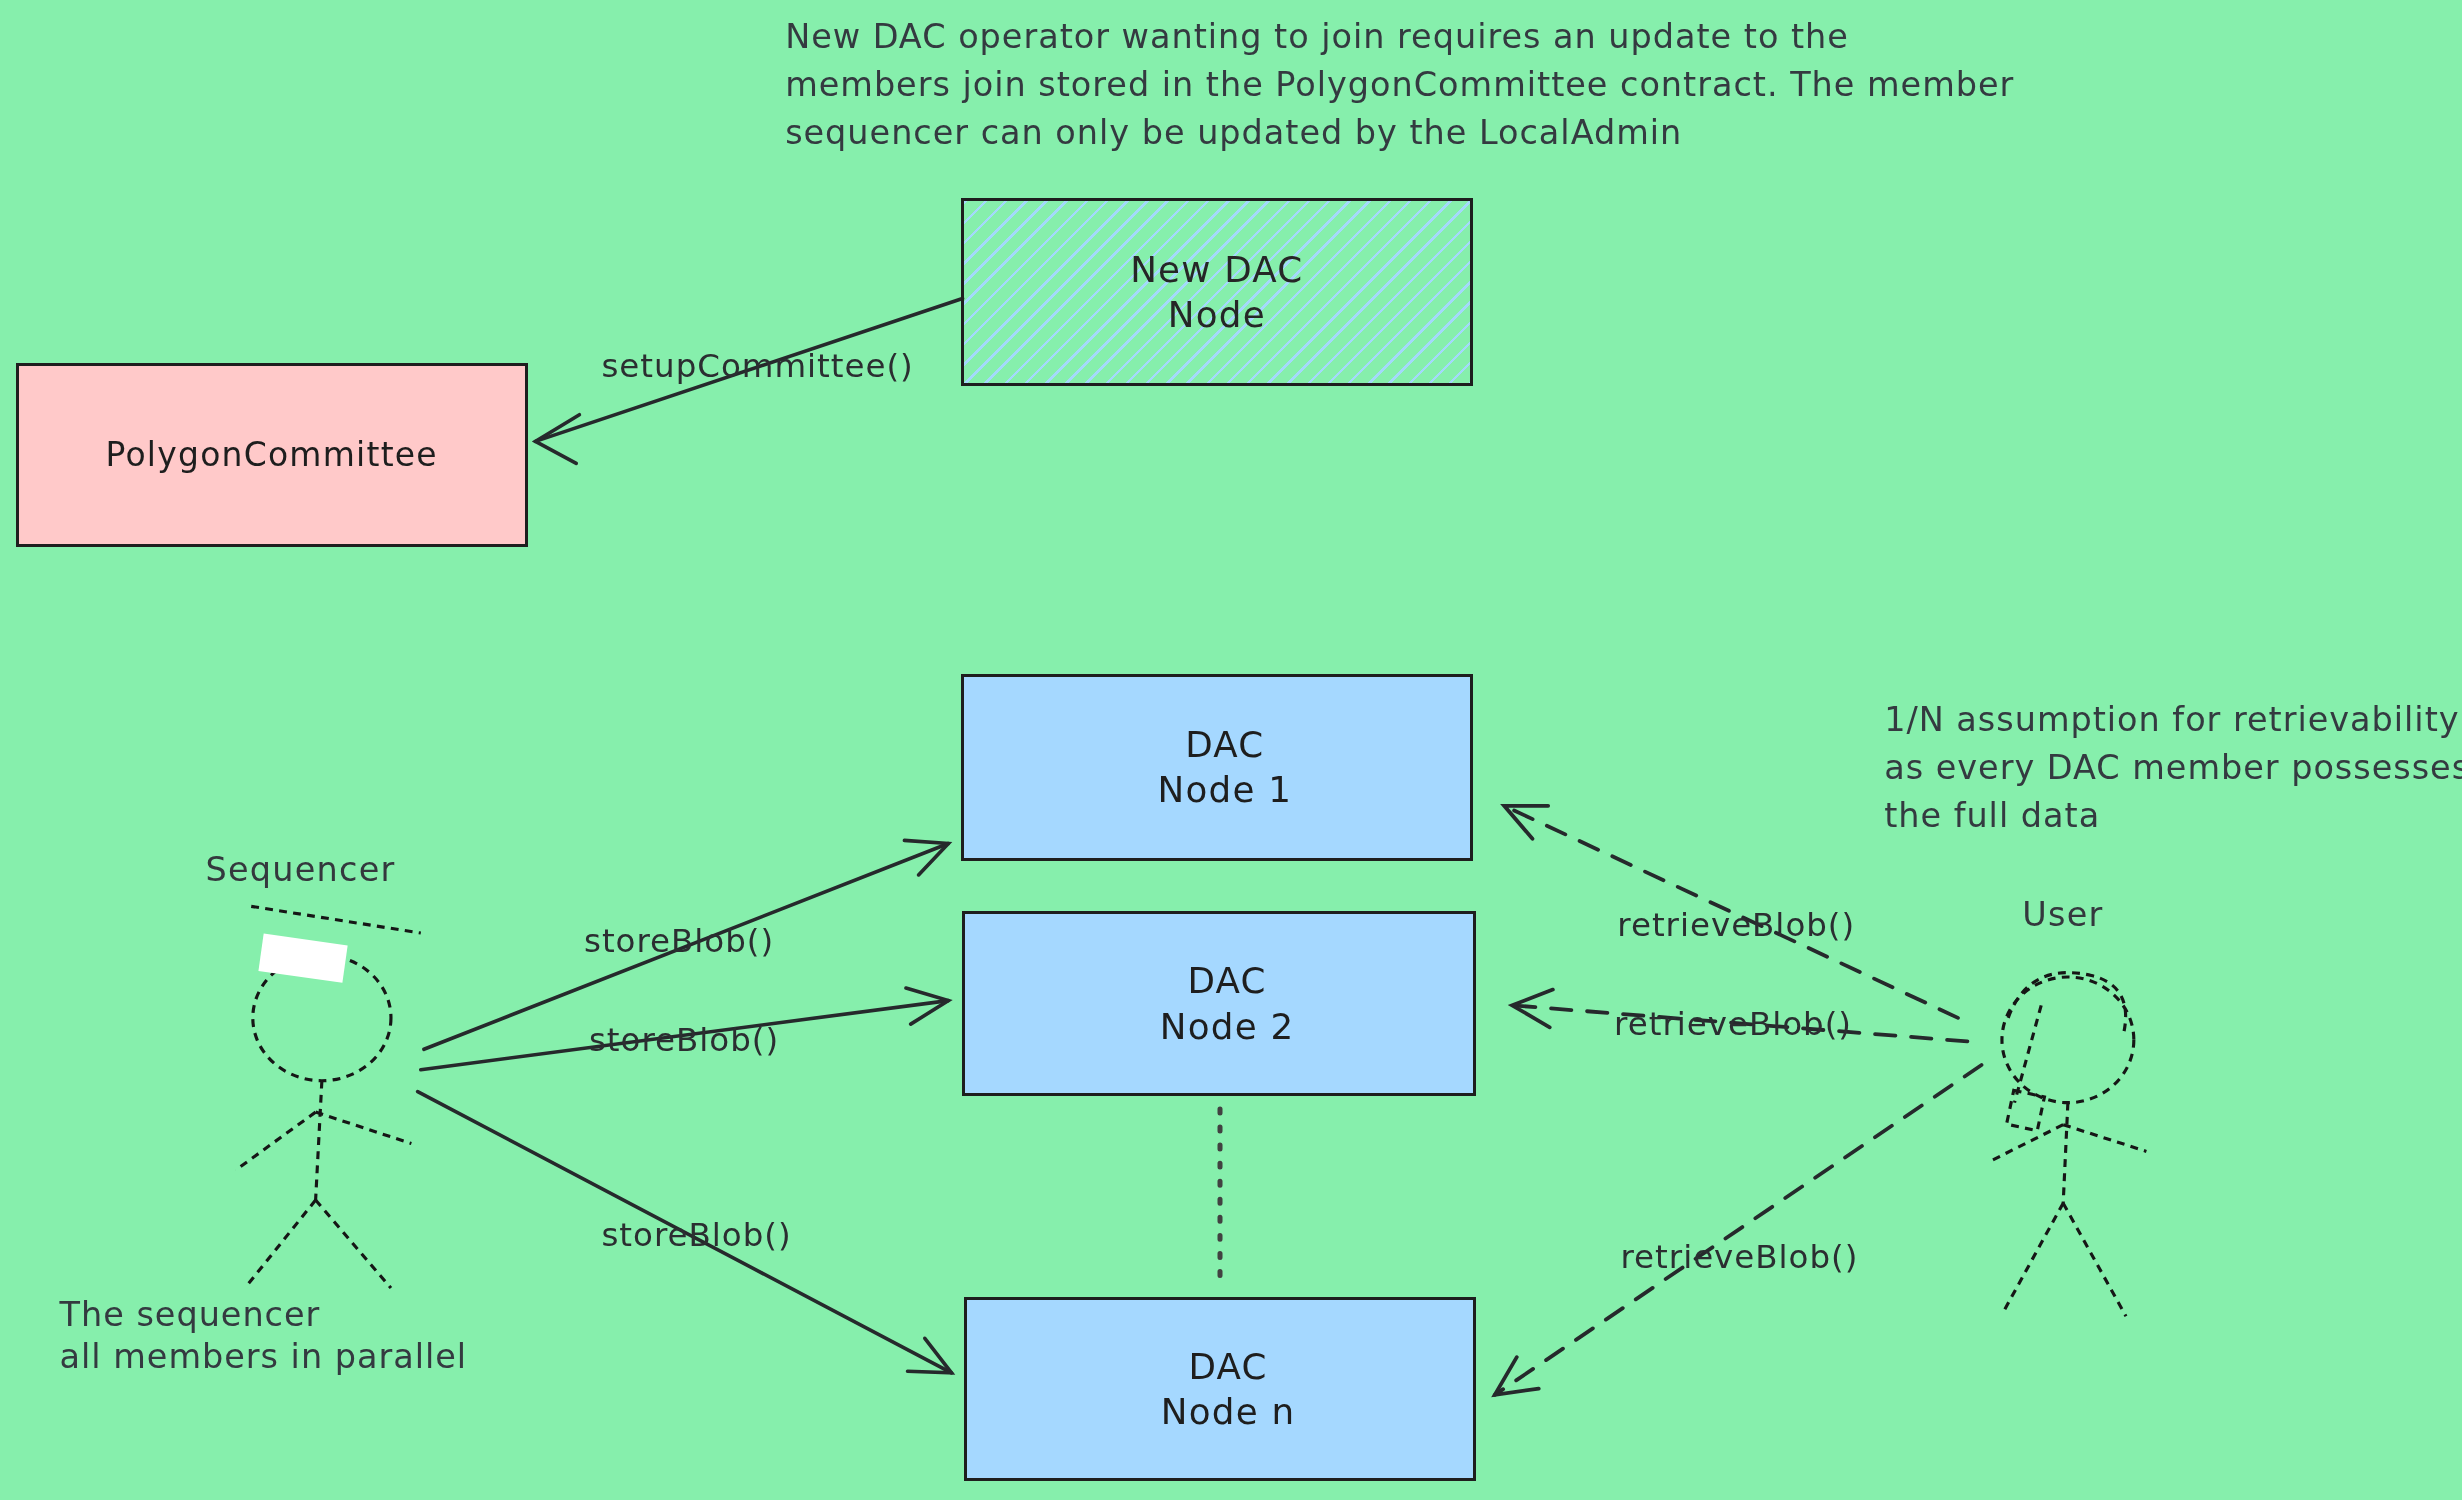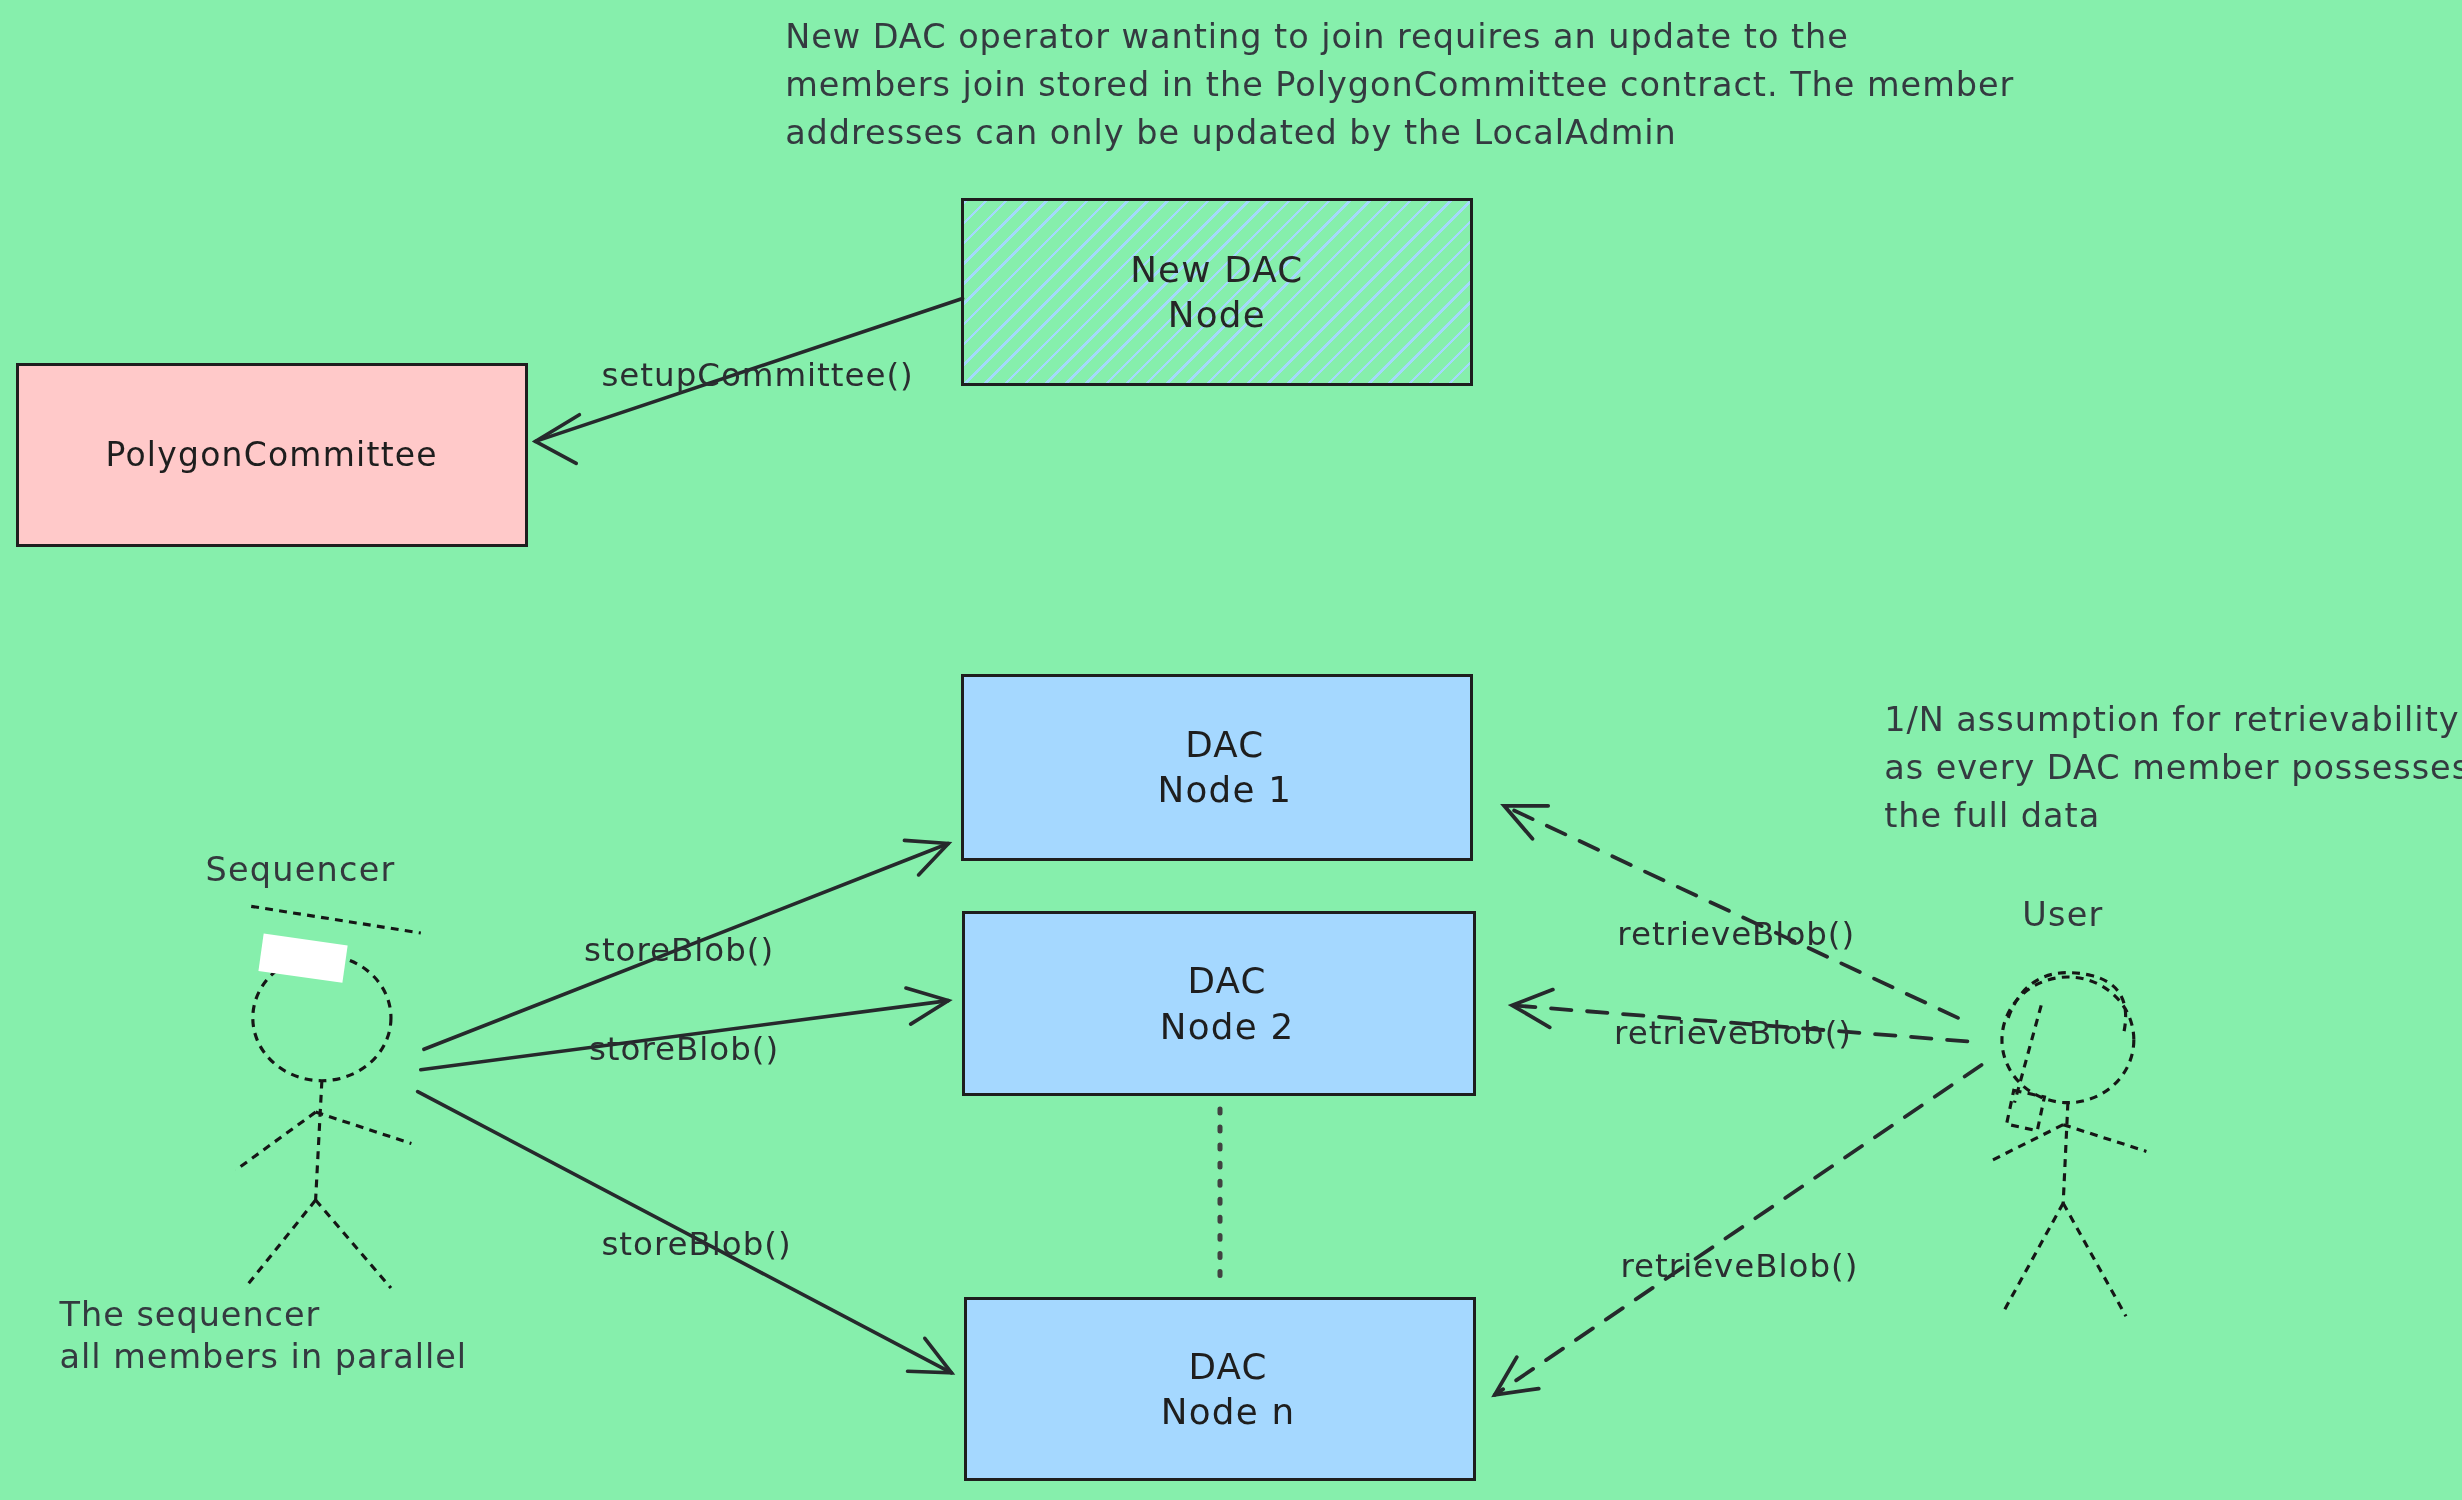--- a/index.html
+++ b/index.html
@@ -62,21 +62,20 @@
   }
   .box.hatched .bline { color: #262626; }
   .box.pink .bline { font-size: 1.34vw; }
 
   
   .edge-label {
     color: #2b2e31;
     font-size: 1.32vw;
     letter-spacing: 0.04vw;
     white-space: nowrap;
-    margin-top: 9px;
   }
 </style>
 </head>
 <body>
 
 <div class="stage">
 
   <svg class="overlay" viewBox="0 0 1568 955" preserveAspectRatio="none">
 
     <g stroke="#26292c" stroke-width="2.3" fill="none" stroke-linecap="round">
@@ -133,21 +132,21 @@
       <path d="M1314,716 L1266,740"></path>
       <path d="M1314,716 L1367,733"></path>
       <path d="M1314,766 L1276,835"></path>
       <path d="M1314,766 L1354,838"></path>
     </g>
   </svg>
 
   <div class="abs annotation" style="left:31.89%; top:0.84%;">
     <div class="ln">New DAC operator wanting to join requires an update to the</div>
     <div class="ln">members join stored in the PolygonCommittee contract. The member</div>
-    <div class="ln">addresses can only be updated by the LocalAdmin</div>
+    <div class="ln">sequencer can only be updated by the LocalAdmin</div>
   </div>
 
   <div class="abs annotation" style="left:76.53%; top:46.4%;">
     <div class="ln">1/N assumption for retrievability,</div>
     <div class="ln">as every DAC member possesses</div>
     <div class="ln">the full data</div>
   </div>
 
   <div class="abs annotation tight" style="left:2.42%; top:86.28%;">
     <div class="ln">The sequencer</div>

